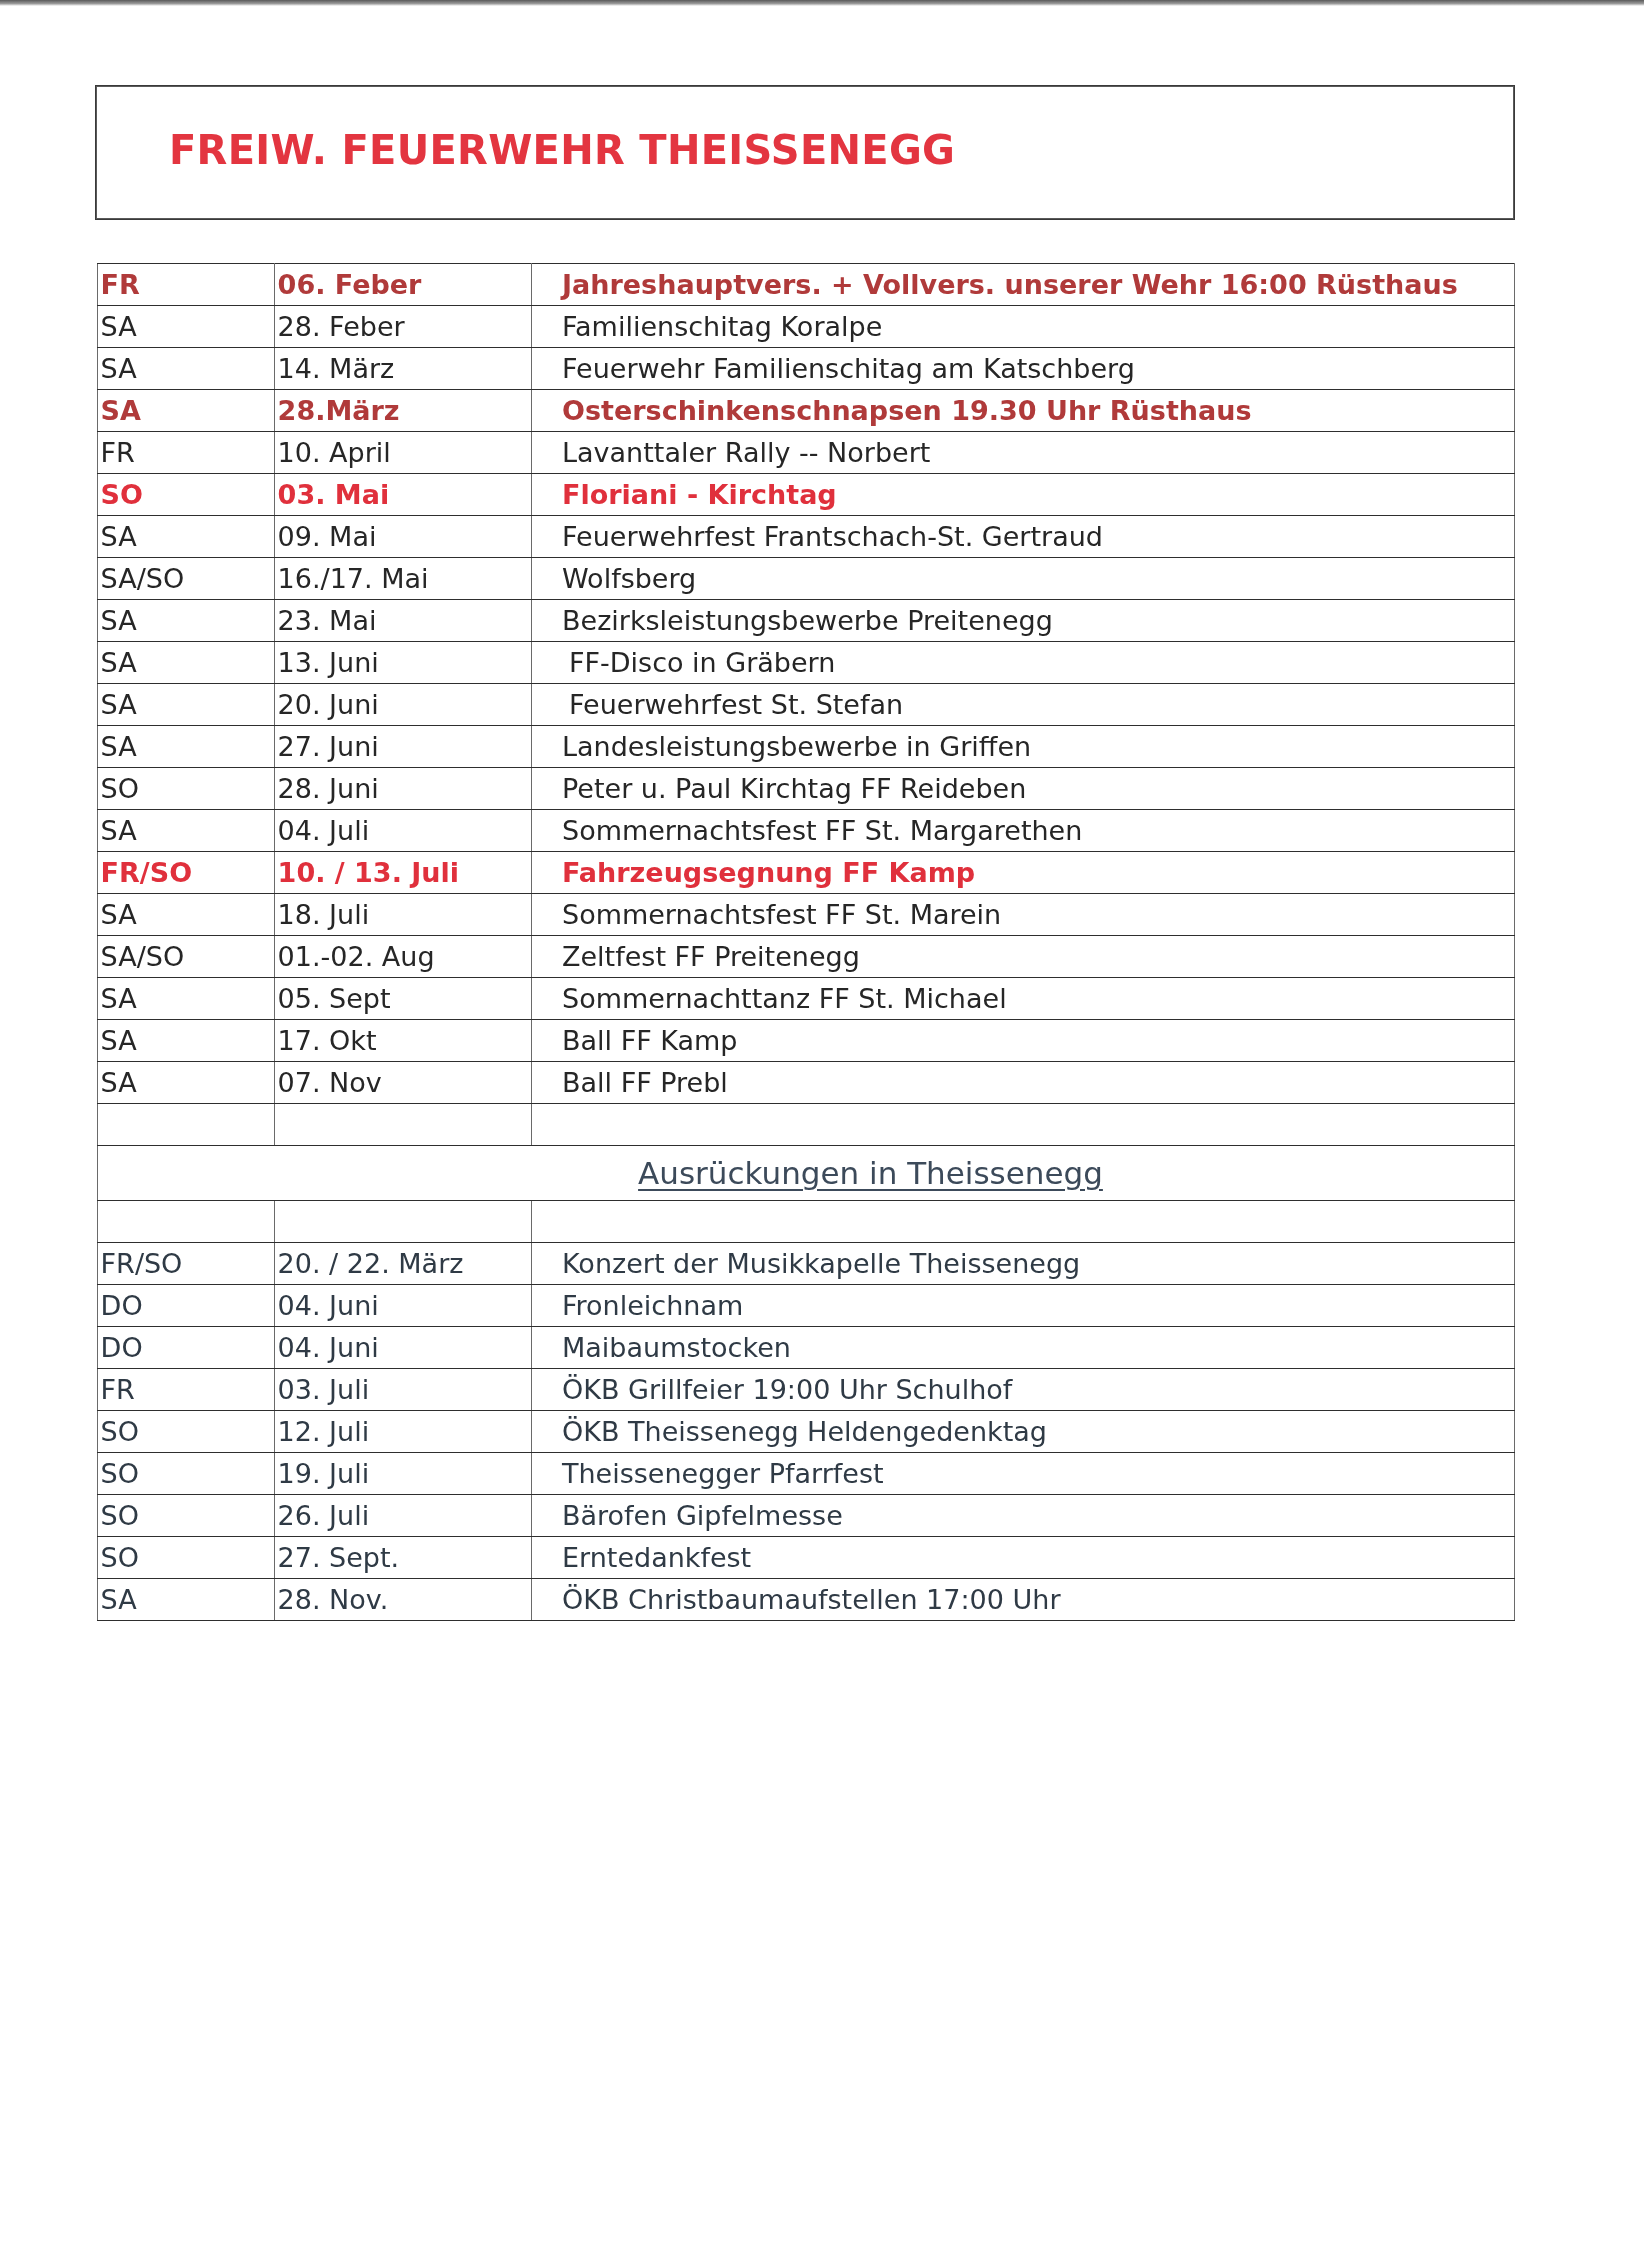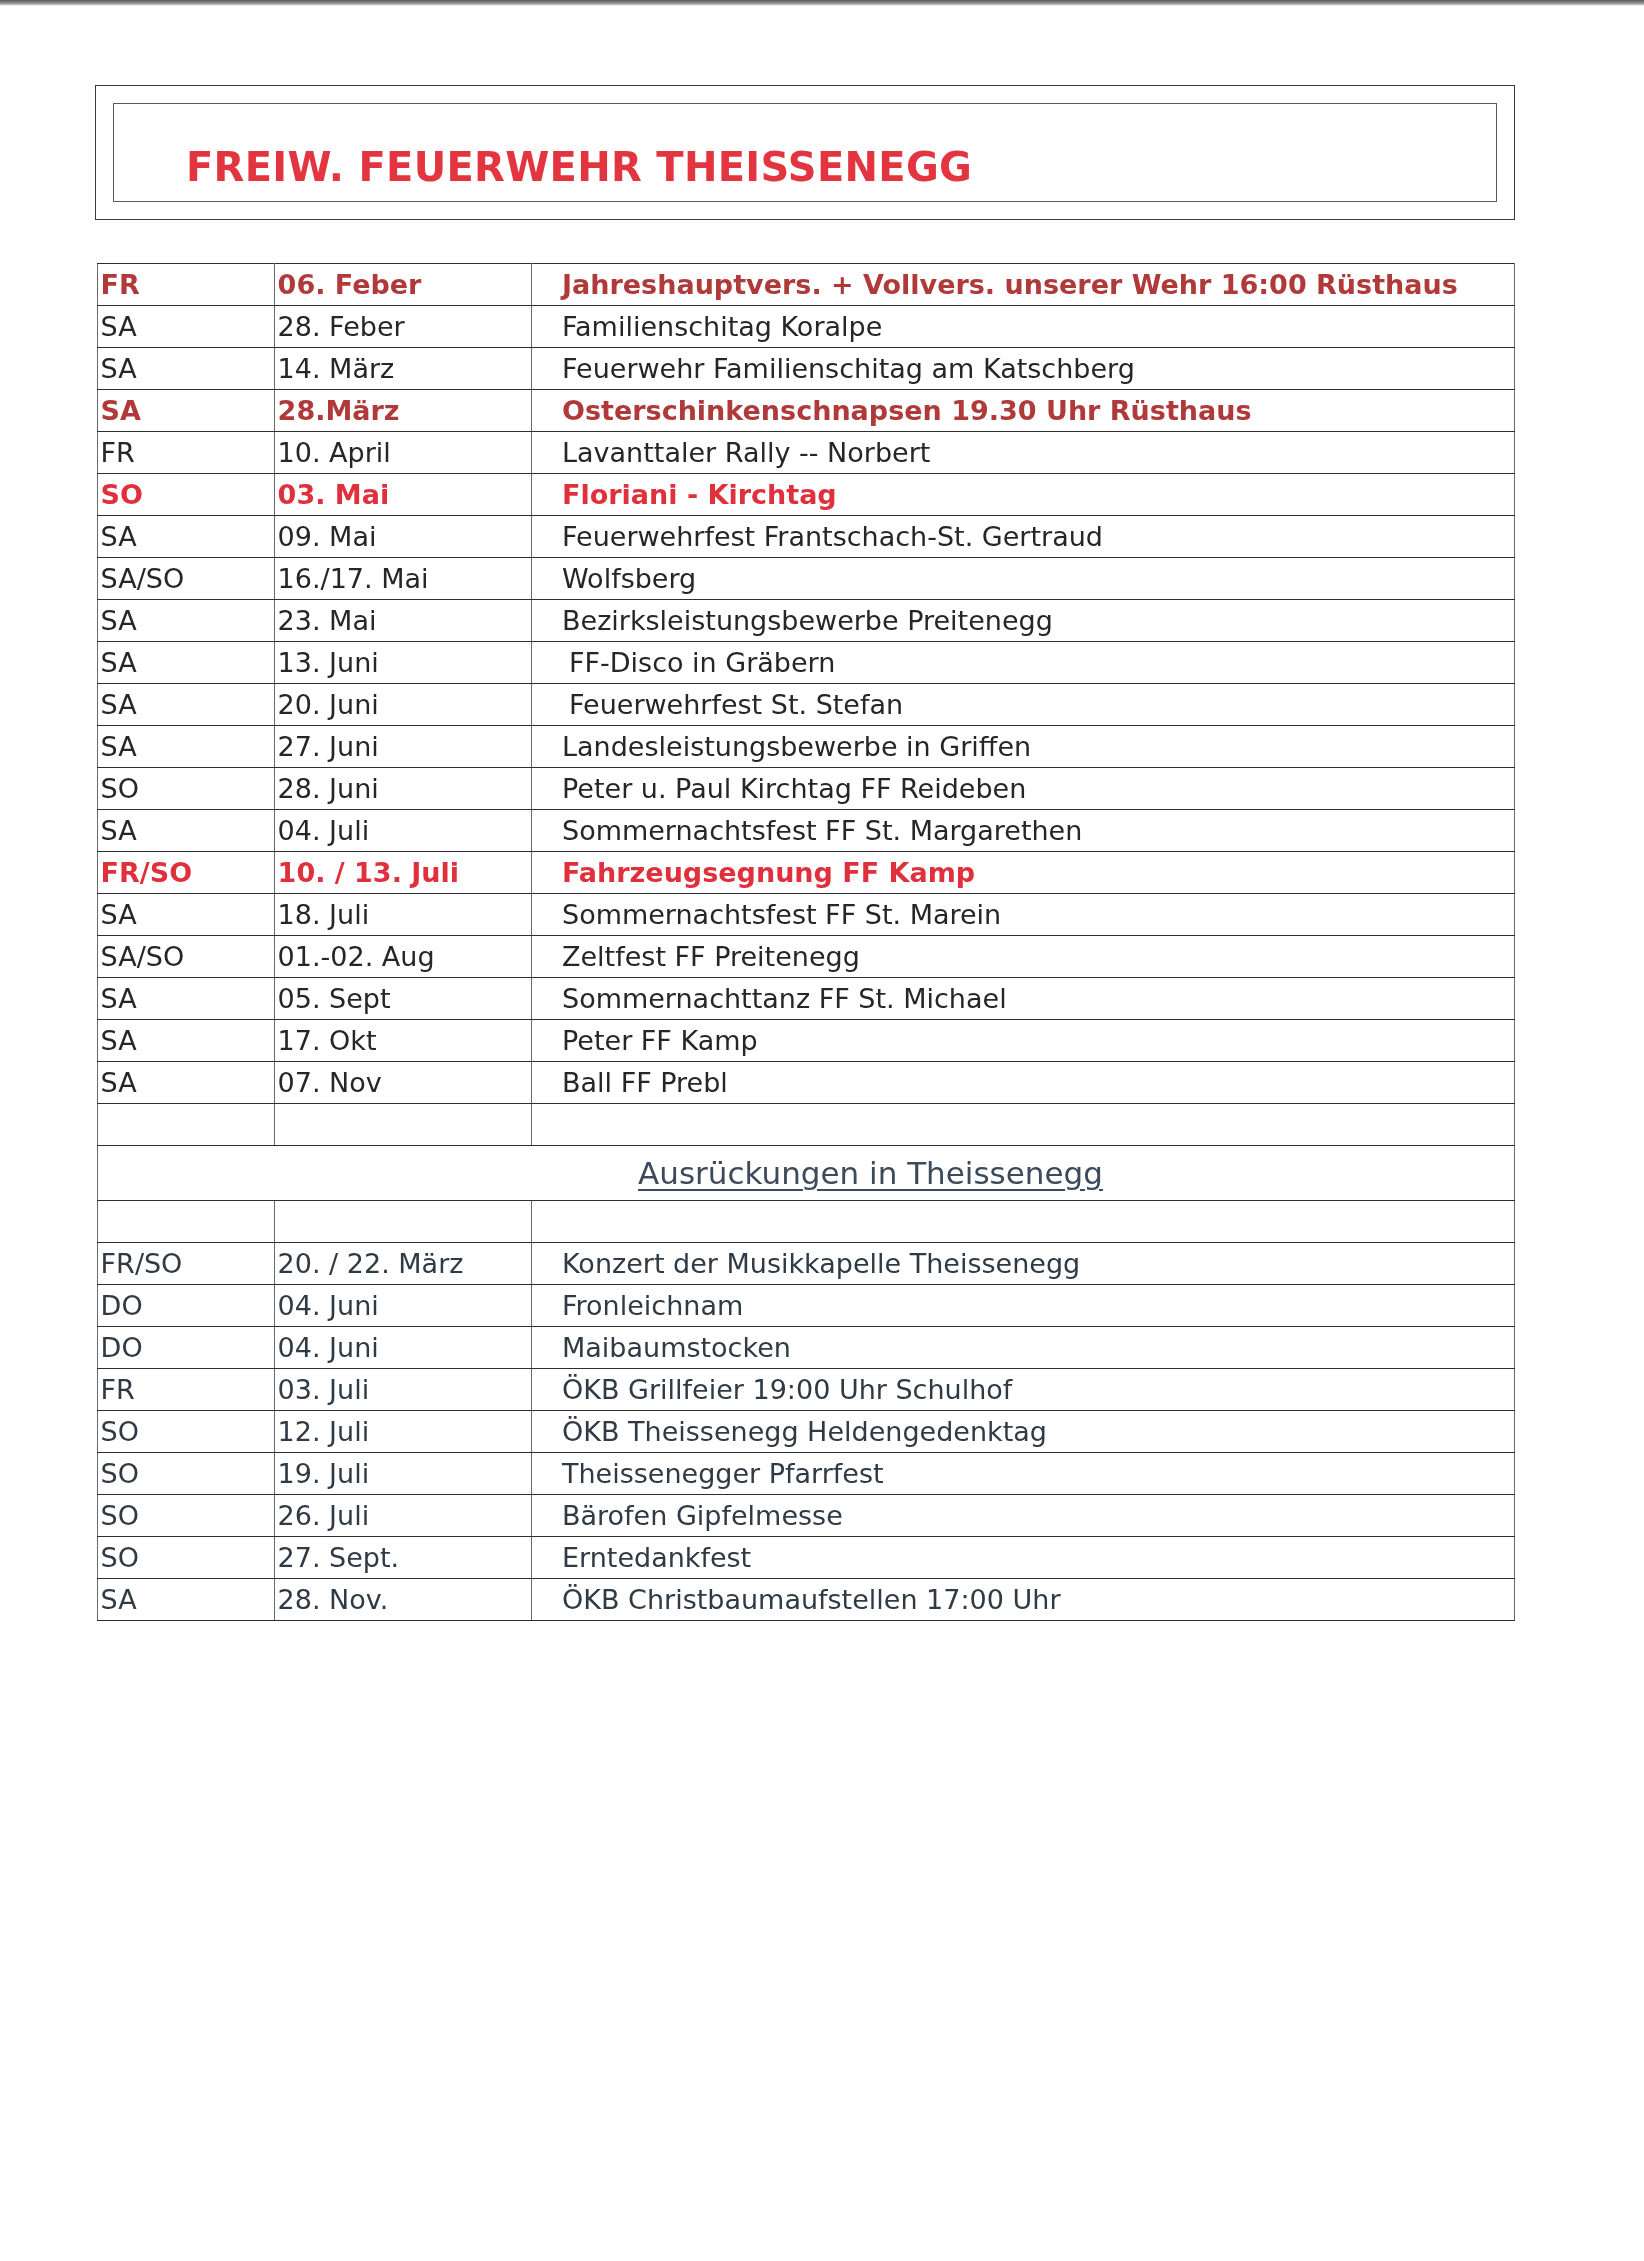--- a/index.html
+++ b/index.html
@@ -22,21 +22,21 @@
       background: linear-gradient(#5a5a5a, #9a9a9a 60%, #ffffff);
     }
     .header-box {
       position: absolute;
       left: 95px;
       top: 85px;
       width: 1420px;
       height: 135px;
       box-sizing: border-box;
       border: 1.9px solid #3a3a3a;
-      padding: 17px;
+      padding: 0;
     }
     .header-inner {
       width: 100%;
       height: 100%;
       box-sizing: border-box;
       border: 1.3px solid #5a5a5a;
       position: relative;
     }
     .org-title {
       position: absolute;
@@ -213,21 +213,21 @@
         <td class="event">Zeltfest FF Preitenegg</td>
       </tr>
       <tr>
         <td class="day">SA</td>
         <td class="date">05. Sept</td>
         <td class="event">Sommernachttanz FF St. Michael</td>
       </tr>
       <tr>
         <td class="day">SA</td>
         <td class="date">17. Okt</td>
-        <td class="event">Peter FF Kamp</td>
+        <td class="event">Ball FF Kamp</td>
       </tr>
       <tr>
         <td class="day">SA</td>
         <td class="date">07. Nov</td>
         <td class="event">Ball FF Prebl</td>
       </tr>
       <tr class="spacer">
         <td></td>
         <td></td>
         <td></td>

